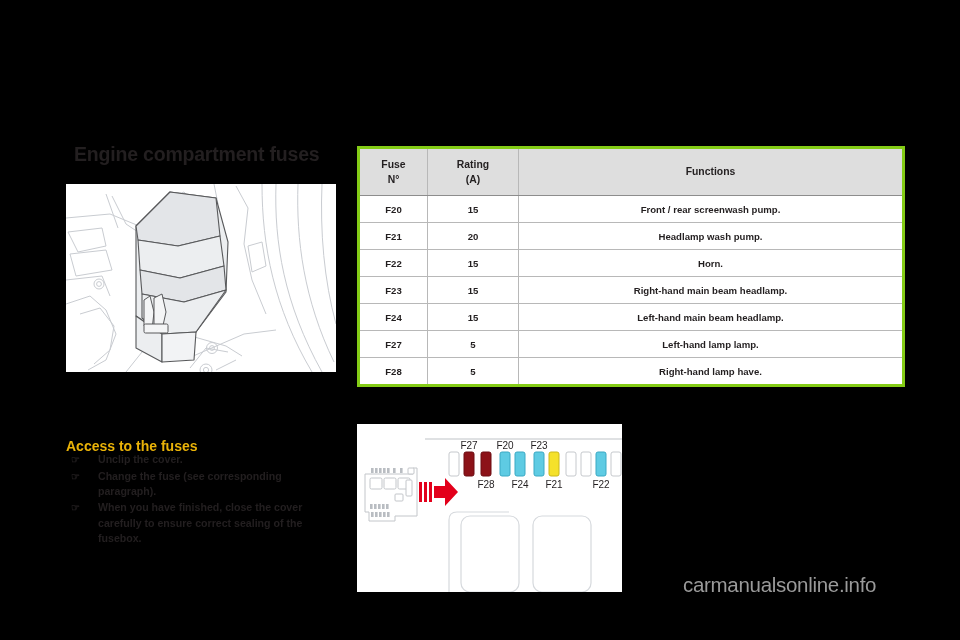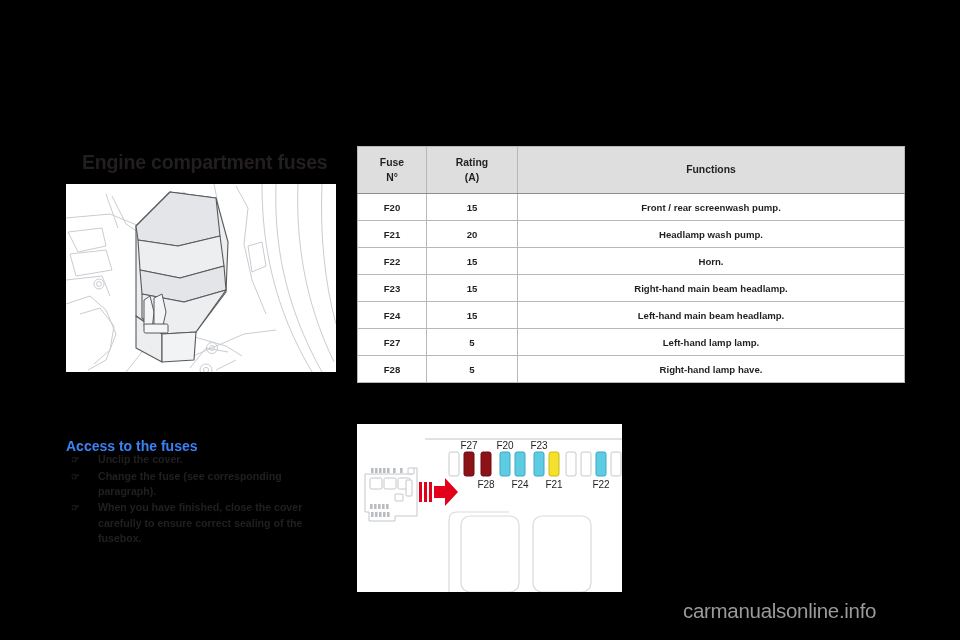--- a/index.html
+++ b/index.html
@@ -32,21 +32,21 @@
     width: 280px;
   }
 
   .page-title {
     font-size: 19.5px;
     font-weight: bold;
     color: #231f20;
     letter-spacing: -0.2px;
     line-height: 1.1;
     white-space: nowrap;
-    margin: 16px;
+    margin: 8px;
   }
 
   
   .photo {
     position: absolute;
     left: 66px;
     top: 184px;
     width: 270px;
     height: 188px;
     background: #ffffff;
@@ -66,21 +66,21 @@
     line-height: 1.42;
   }
 
   .subhead {
     position: absolute;
     left: 66px;
     top: 426px;
     width: 280px;
     font-size: 14px;
     font-weight: bold;
-    color: #3b82f6;
+    color: #eab308;
     line-height: 1.2;
   }
 
   .bullets {
     position: absolute;
     left: 66px;
     top: 452px;
     width: 272px;
     margin: 0;
     padding: 0;
@@ -110,21 +110,21 @@
     position: absolute;
     left: 357px;
     top: 146px;
     width: 548px;
   }
   table.fuse-table {
     border-collapse: collapse;
     width: 100%;
     table-layout: fixed;
     background: #ffffff;
-    border: 1px solid #84cc16;
+    border: 3px solid #84cc16;
   }
   table.fuse-table th,
   table.fuse-table td {
     border: 1px solid #b8b8b8;
     padding: 0;
     text-align: center;
     vertical-align: middle;
     color: #231f20;
   }
   table.fuse-table thead th {
@@ -158,21 +158,21 @@
     height: 168px;
     background: #ffffff;
     overflow: hidden;
   }
   .diagram svg { display: block; }
 
   
   .watermark {
     position: absolute;
     left: 683px;
-    top: 599px;
+    top: 573px;
     font-size: 20.5px;
     color: #9a9a9a;
     letter-spacing: -0.3px;
     font-family: "Liberation Sans", sans-serif;
     white-space: nowrap;
   }
 </style>
 </head>
 <body>
 

